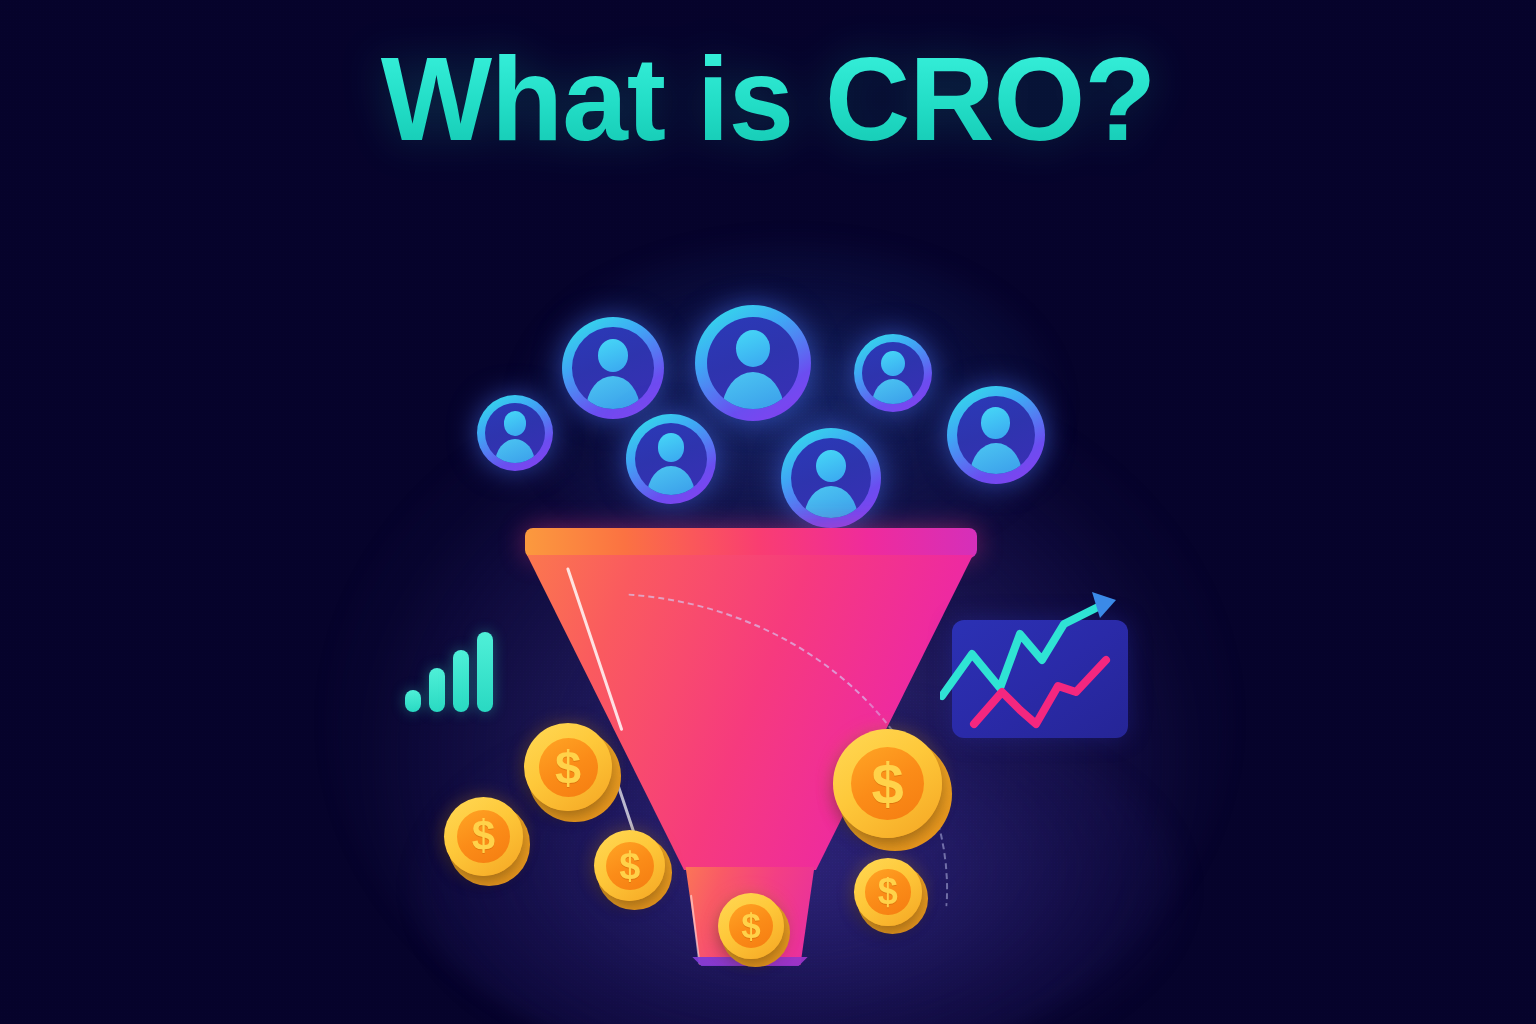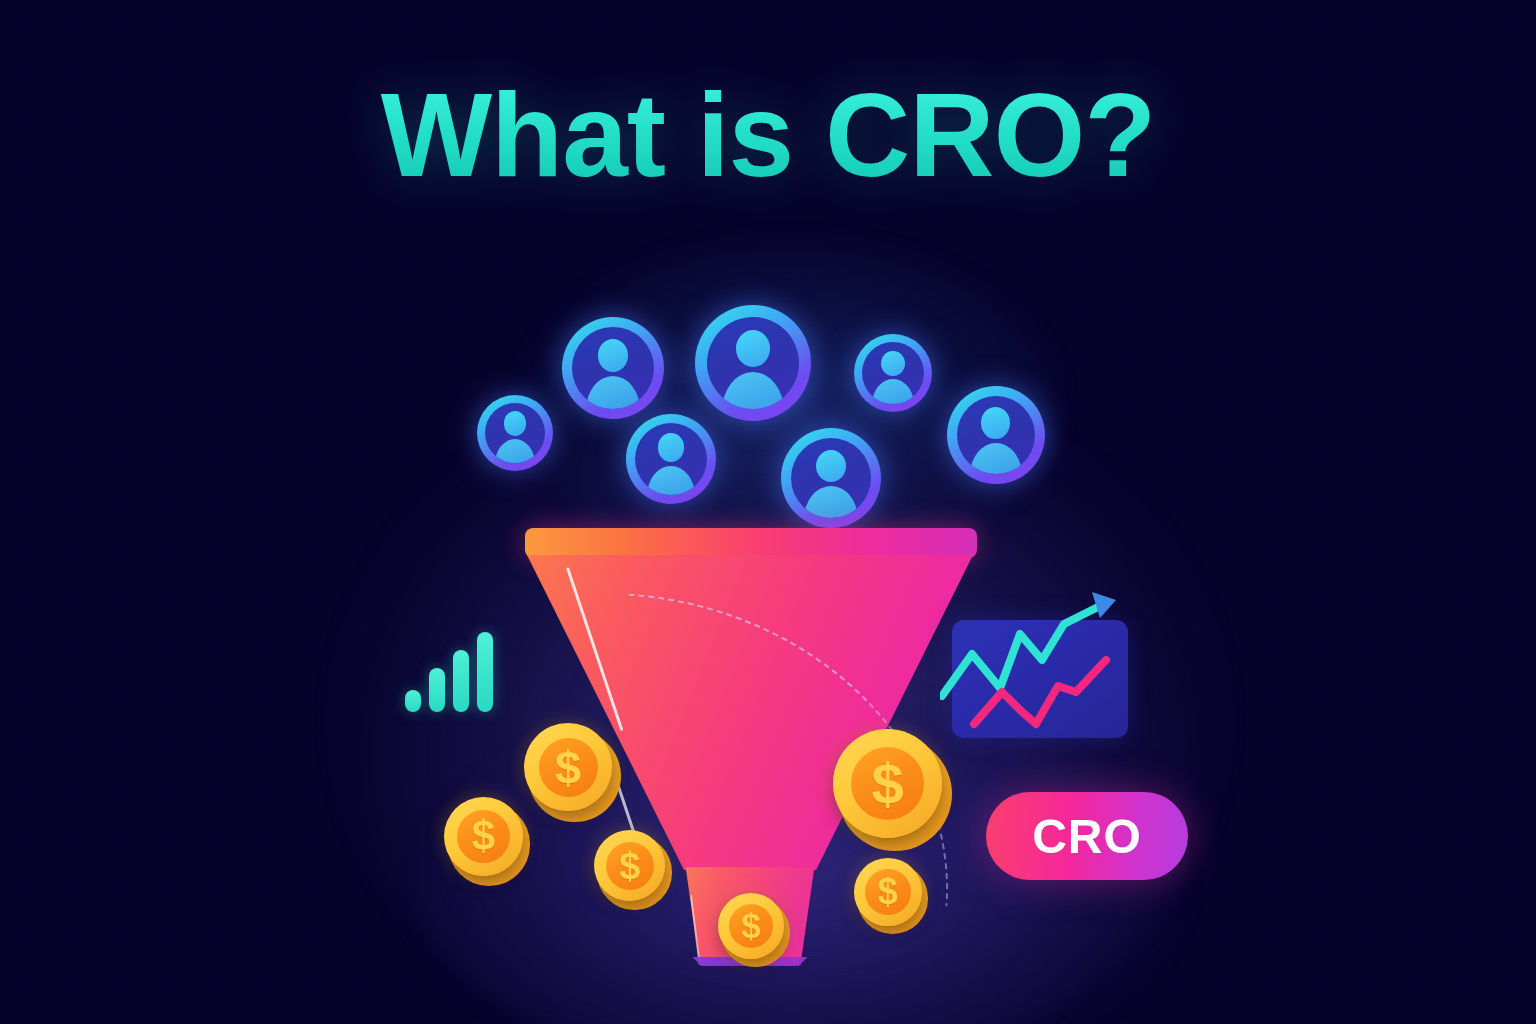--- a/index.html
+++ b/index.html
@@ -35,21 +35,21 @@
   .noise{
     position:absolute; inset:0; opacity:.10; pointer-events:none;
     background-image:radial-gradient(rgba(255,255,255,.55) .5px, transparent .6px);
     background-size:3px 3px;
     mix-blend-mode:overlay;
   }
 
   
   .header{ position:absolute; left:0; top:0; width:1536px; text-align:center; }
   .title{
-    margin-top:76px;
+    margin-top:40px;
     font-size:118px; font-weight:bold; letter-spacing:-1px; line-height:1;
     background:linear-gradient(180deg,#39f2dd 0%,#22ddc6 55%,#13c7b2 100%);
     -webkit-background-clip:text; background-clip:text;
     color:transparent; -webkit-text-fill-color:transparent;
     filter:drop-shadow(0 0 22px rgba(34,221,198,.22));
   }
   .subtitle{
     margin-top:16px;
     font-size:46px; font-weight:normal; color:#f2f4ff;
     letter-spacing:.3px;
@@ -301,17 +301,14 @@
       </div>
       <div class="coin" style="left: 854px; top: 858px; width: 72px; height: 72px;">
         <div class="shadow-edge" style="left:3.2399999999999998px;top:5.184px;width:70.704px;height:70.704px;"></div>
         <div class="rim" style="width:67.67999999999999px;height:67.67999999999999px;"></div>
         <div class="face" style="left:11.16px;top:11.16px;width:45.36px;height:45.36px;">
           <span class="sym" style="font-size:36px;">$</span>
         </div>
       </div>
     </div>
 
-  <div class="cro-badge">
-    <span>CRO</span>
-  </div>
 
 </div>
 
 </body></html>

